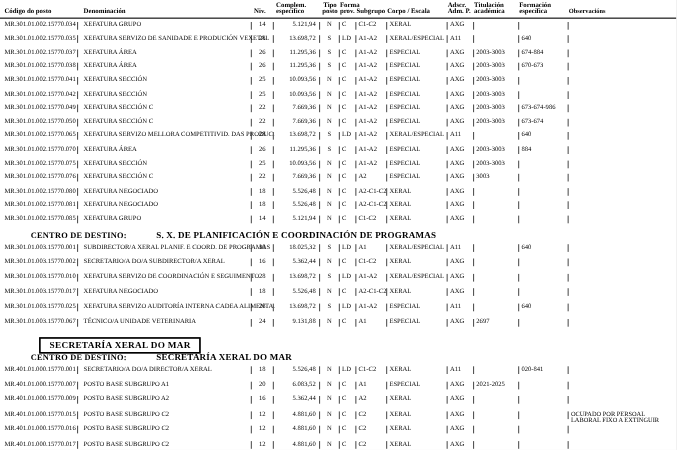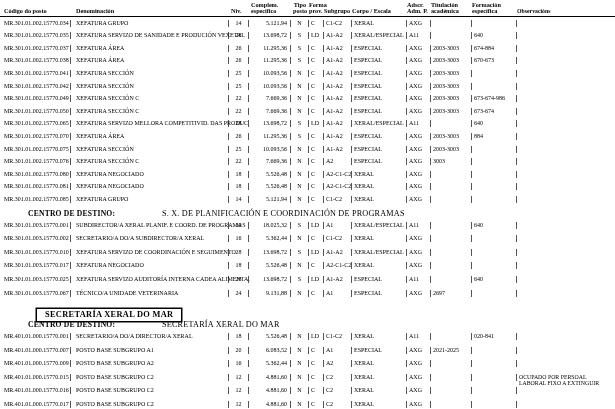--- a/index.html
+++ b/index.html
@@ -29,21 +29,21 @@
   .c-adscr{width:24px;}
   .c-tit{width:41px;}
   .c-form{width:45px;}
   .c-obs{width:95px;border-right:none;white-space:normal;line-height:6.5px;font-size:5.8px;}
   
   .thead .c-comp{text-align:left;padding-left:2px;}
   .thead .c-niv{text-align:left;padding-left:2px;}
   
   .centro{display:flex;align-items:baseline;margin:1.5px 0 4px 28px;height:9px;}
   .centro-label{font-weight:bold;font-size:7.6px;width:114px;letter-spacing:0.2px;}
-  .centro-title{font-weight:normal;font-size:8.2px;letter-spacing:0.2px;margin-left:20px;}
+  .centro-title{font-weight:bold;font-size:8.2px;letter-spacing:0.2px;}
   
   .boxed-wrap{margin:1px 0 2px 36px;height:15px;}
   .boxed{display:inline-block;border:1px solid #000;box-shadow:0 0 0 0.5px #000;
          padding:1.5px 8px 2px 8px;font-weight:bold;font-size:8.4px;letter-spacing:0.3px;}
 </style>
 </head>
 <body>
 
 <div class="page">
 

